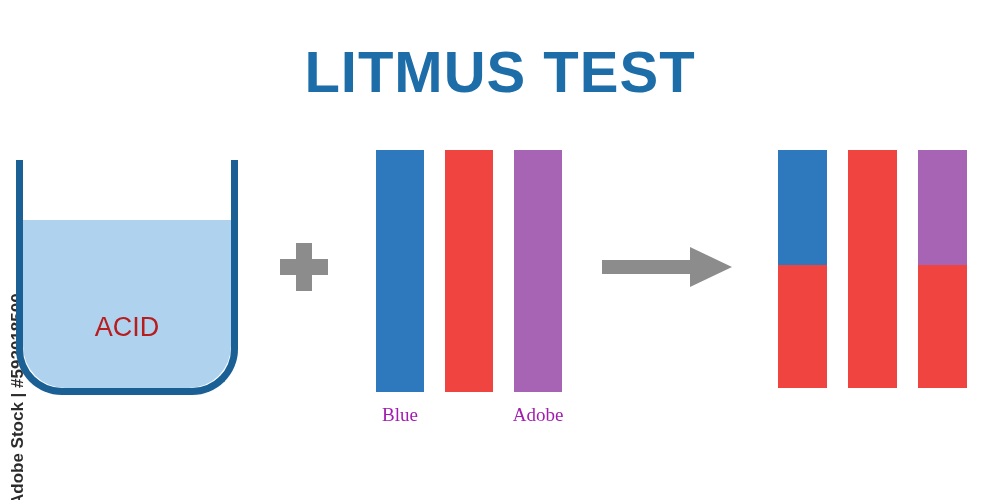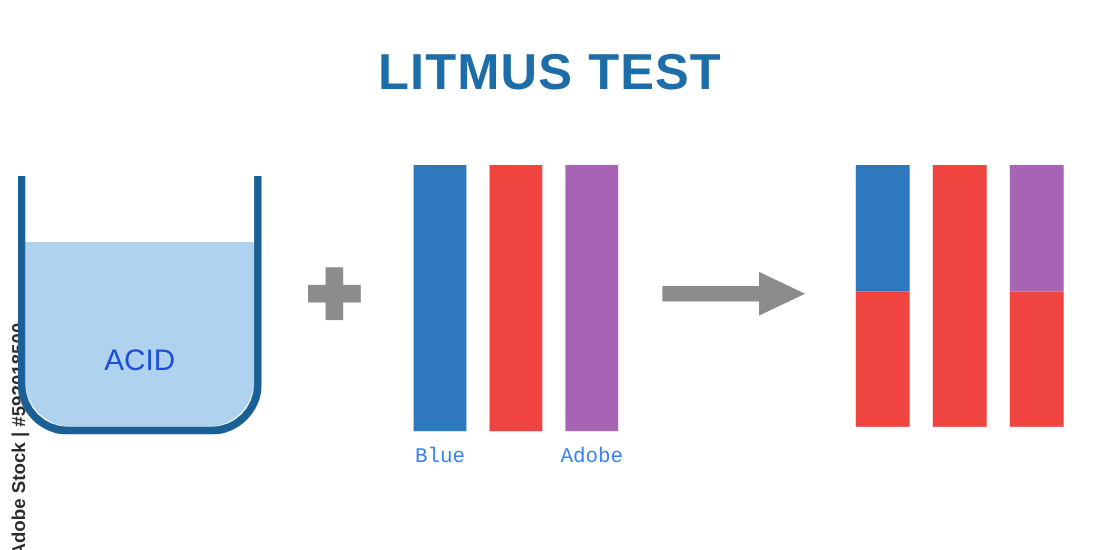--- a/index.html
+++ b/index.html
@@ -18,21 +18,21 @@
     overflow: hidden;
   }
 
   
   #title {
     position: absolute;
     left: 0;
     top: 38px;
     width: 1000px;
     text-align: center;
-    font-size: 46px;
+    font-size: 58px;
     font-weight: bold;
     letter-spacing: 1px;
     color: #1D6DA8;
     font-family: "Liberation Sans", sans-serif;
   }
 
   
   #watermark {
     position: absolute;
     left: -112px;
@@ -82,21 +82,21 @@
     border-bottom-right-radius: 46px;
     background: transparent;
   }
   #beaker-label {
     position: absolute;
     left: 7px;
     top: 152px;
     width: 208px;
     text-align: center;
     font-size: 27px;
-    color: #1d4ed8;
+    color: #b91c1c;
     font-family: "Liberation Sans", sans-serif;
   }
 
   
   #plus-sign {
     position: absolute;
     left: 280px;
     top: 243px;
     width: 48px;
     height: 48px;
@@ -125,23 +125,23 @@
   .strip {
     position: absolute;
     top: 0;
   }
   .strip-seg {
     width: 100%;
   }
   .strip-label {
     position: absolute;
     font-size: 19px;
-    color: #3b82f6;
+    color: #a21caf;
     text-align: center;
-    font-family: Liberation Mono, monospace;
+    font-family: Liberation Serif, serif;
     white-space: nowrap;
   }
 
   
   #input-strips {
     left: 376px;
     top: 150px;
     width: 210px;
     height: 270px;
   }

